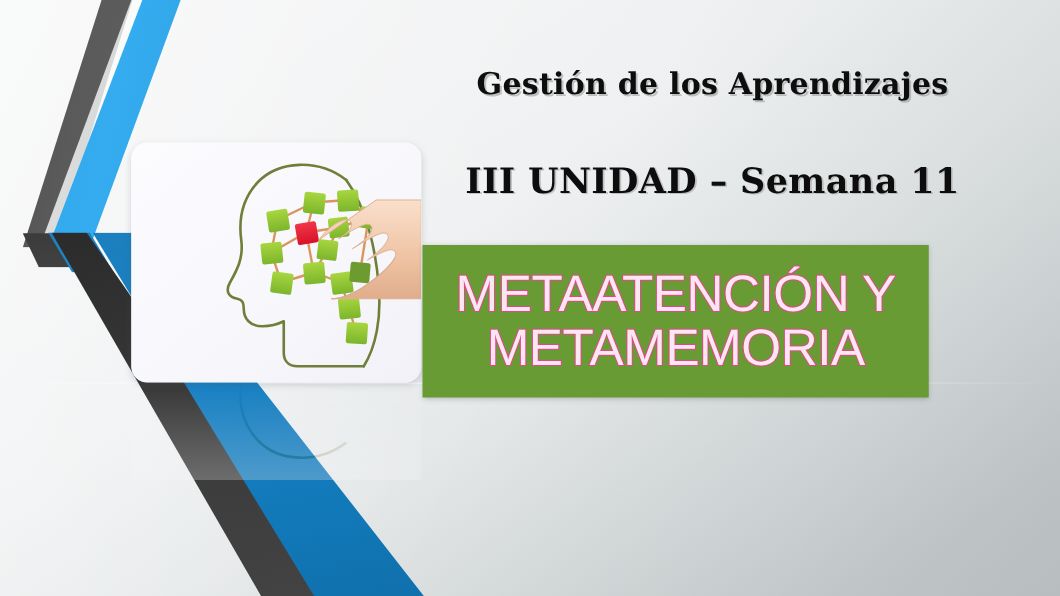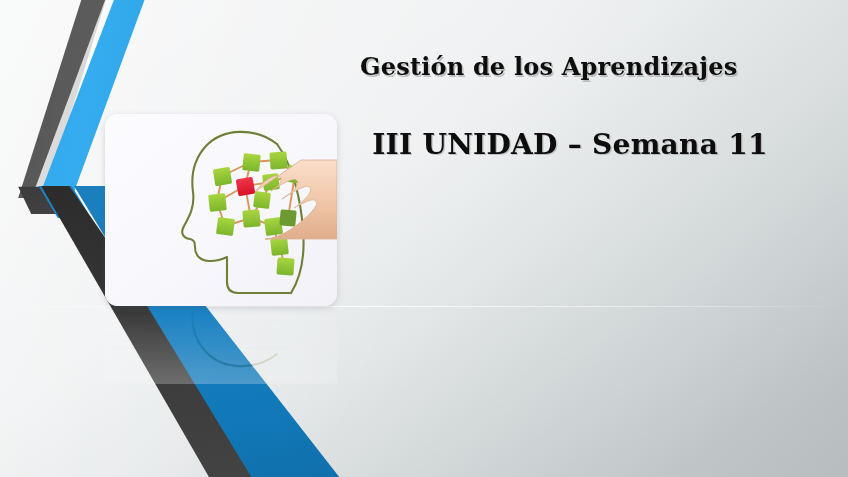--- a/index.html
+++ b/index.html
@@ -133,21 +133,21 @@
     -webkit-text-stroke: 1.6px #e4458e;
     paint-order: stroke fill;
     white-space: nowrap;
   }
 
   
   .head-title {
     position: absolute;
     left: 360px; top: 52px;
     width: 420px;
-    text-align: left;
+    text-align: center;
     font-family: "DejaVu Serif", serif;
     font-weight: bold;
     font-size: 24px;
     letter-spacing: 0.2px;
     color: #0d0d0d;
     text-shadow: 1.5px 1.5px 0 rgba(150,150,150,0.55);
     white-space: nowrap;
   }
   .head-sub {
     position: absolute;
@@ -272,17 +272,21 @@
       <path d="M172 30 C150 13 118 14 101 32 C88 46 86 63 88 78
                C90 93 84 103 79 112 C75 119 78 124 85 125
                C89 126 90 128 90 133 C90 141 95 147 105 147
                C112 147 118 145 122 143
                L122 168 C122 175 126 179 133 179 L186 179" fill="none" stroke="#6f7f3a" stroke-width="2.1"></path>
       <rect x="138" y="96" width="17" height="17" rx="2" fill="#8cc63f"></rect>
       <rect x="160" y="104" width="17" height="17" rx="2" fill="#8cc63f"></rect>
     </svg>
   </div>
 
+  <div class="green-box">
+    <div class="bigtext">METAATENCIÓN Y</div>
+    <div class="bigtext">METAMEMORIA</div>
+  </div>
 
   <div class="head-title">Gestión de los Aprendizajes</div>
   <div class="head-sub">III UNIDAD – Semana 11</div>
 
 </div>
 
 </body></html>

